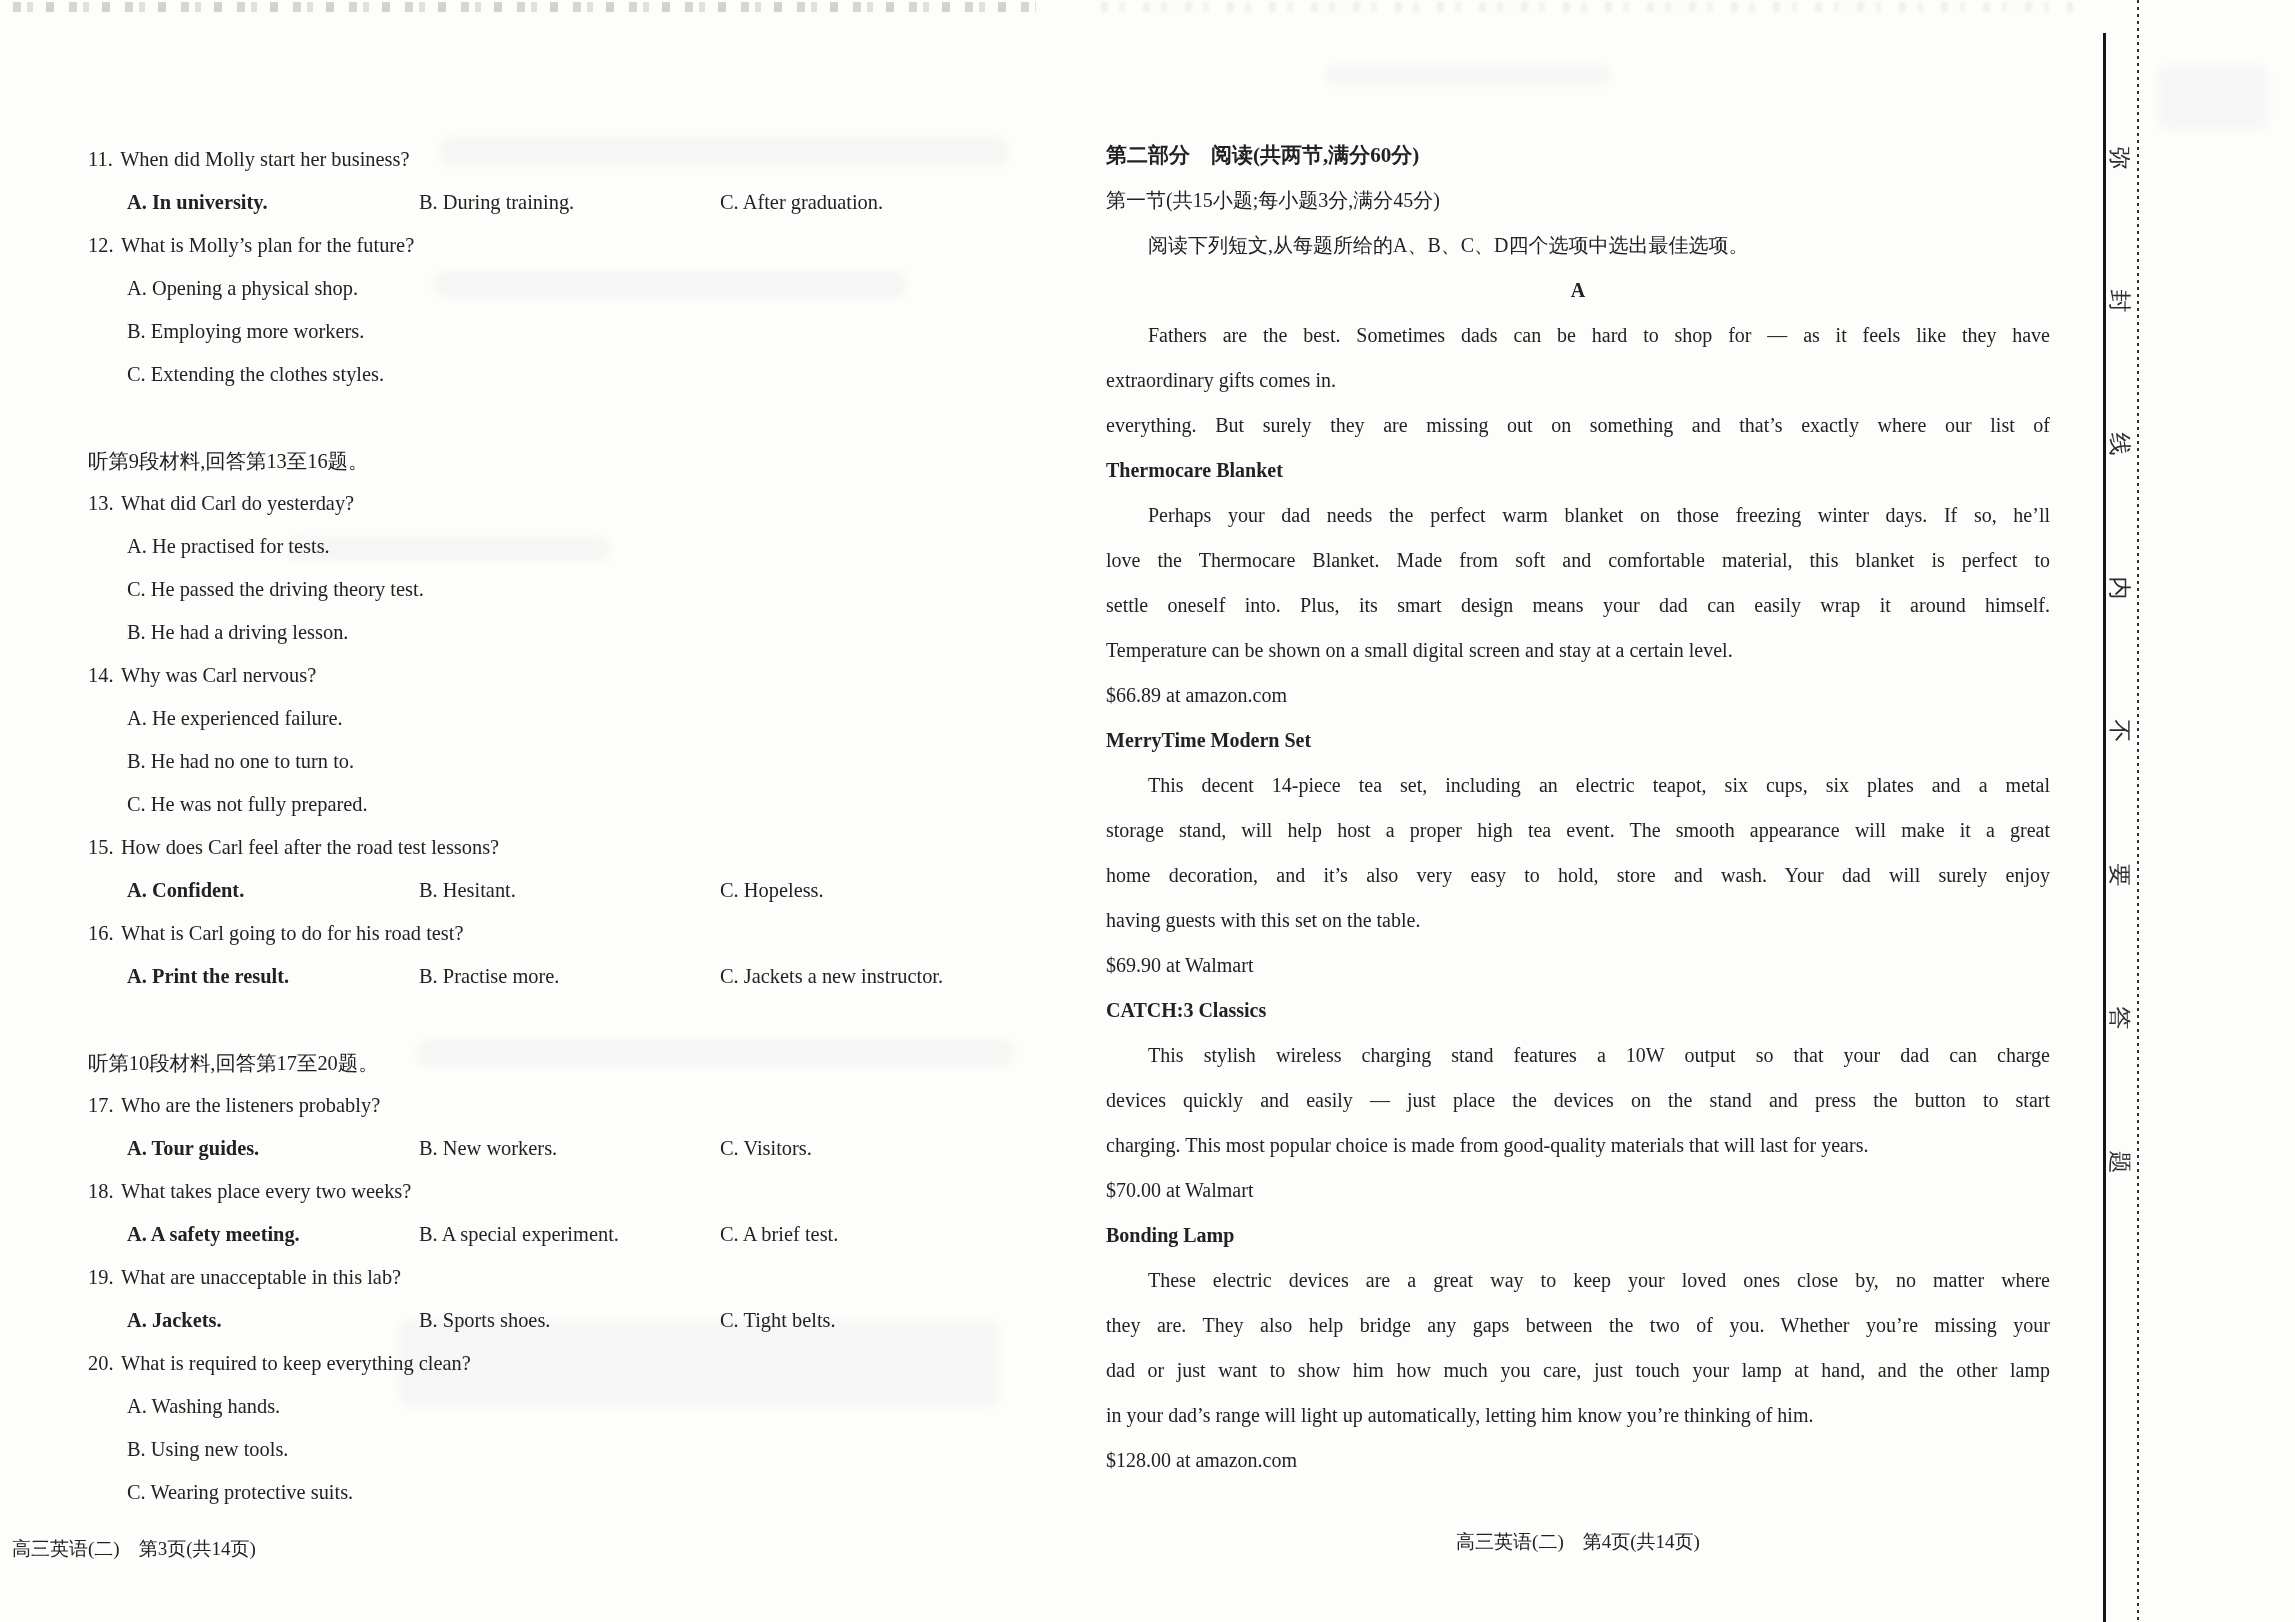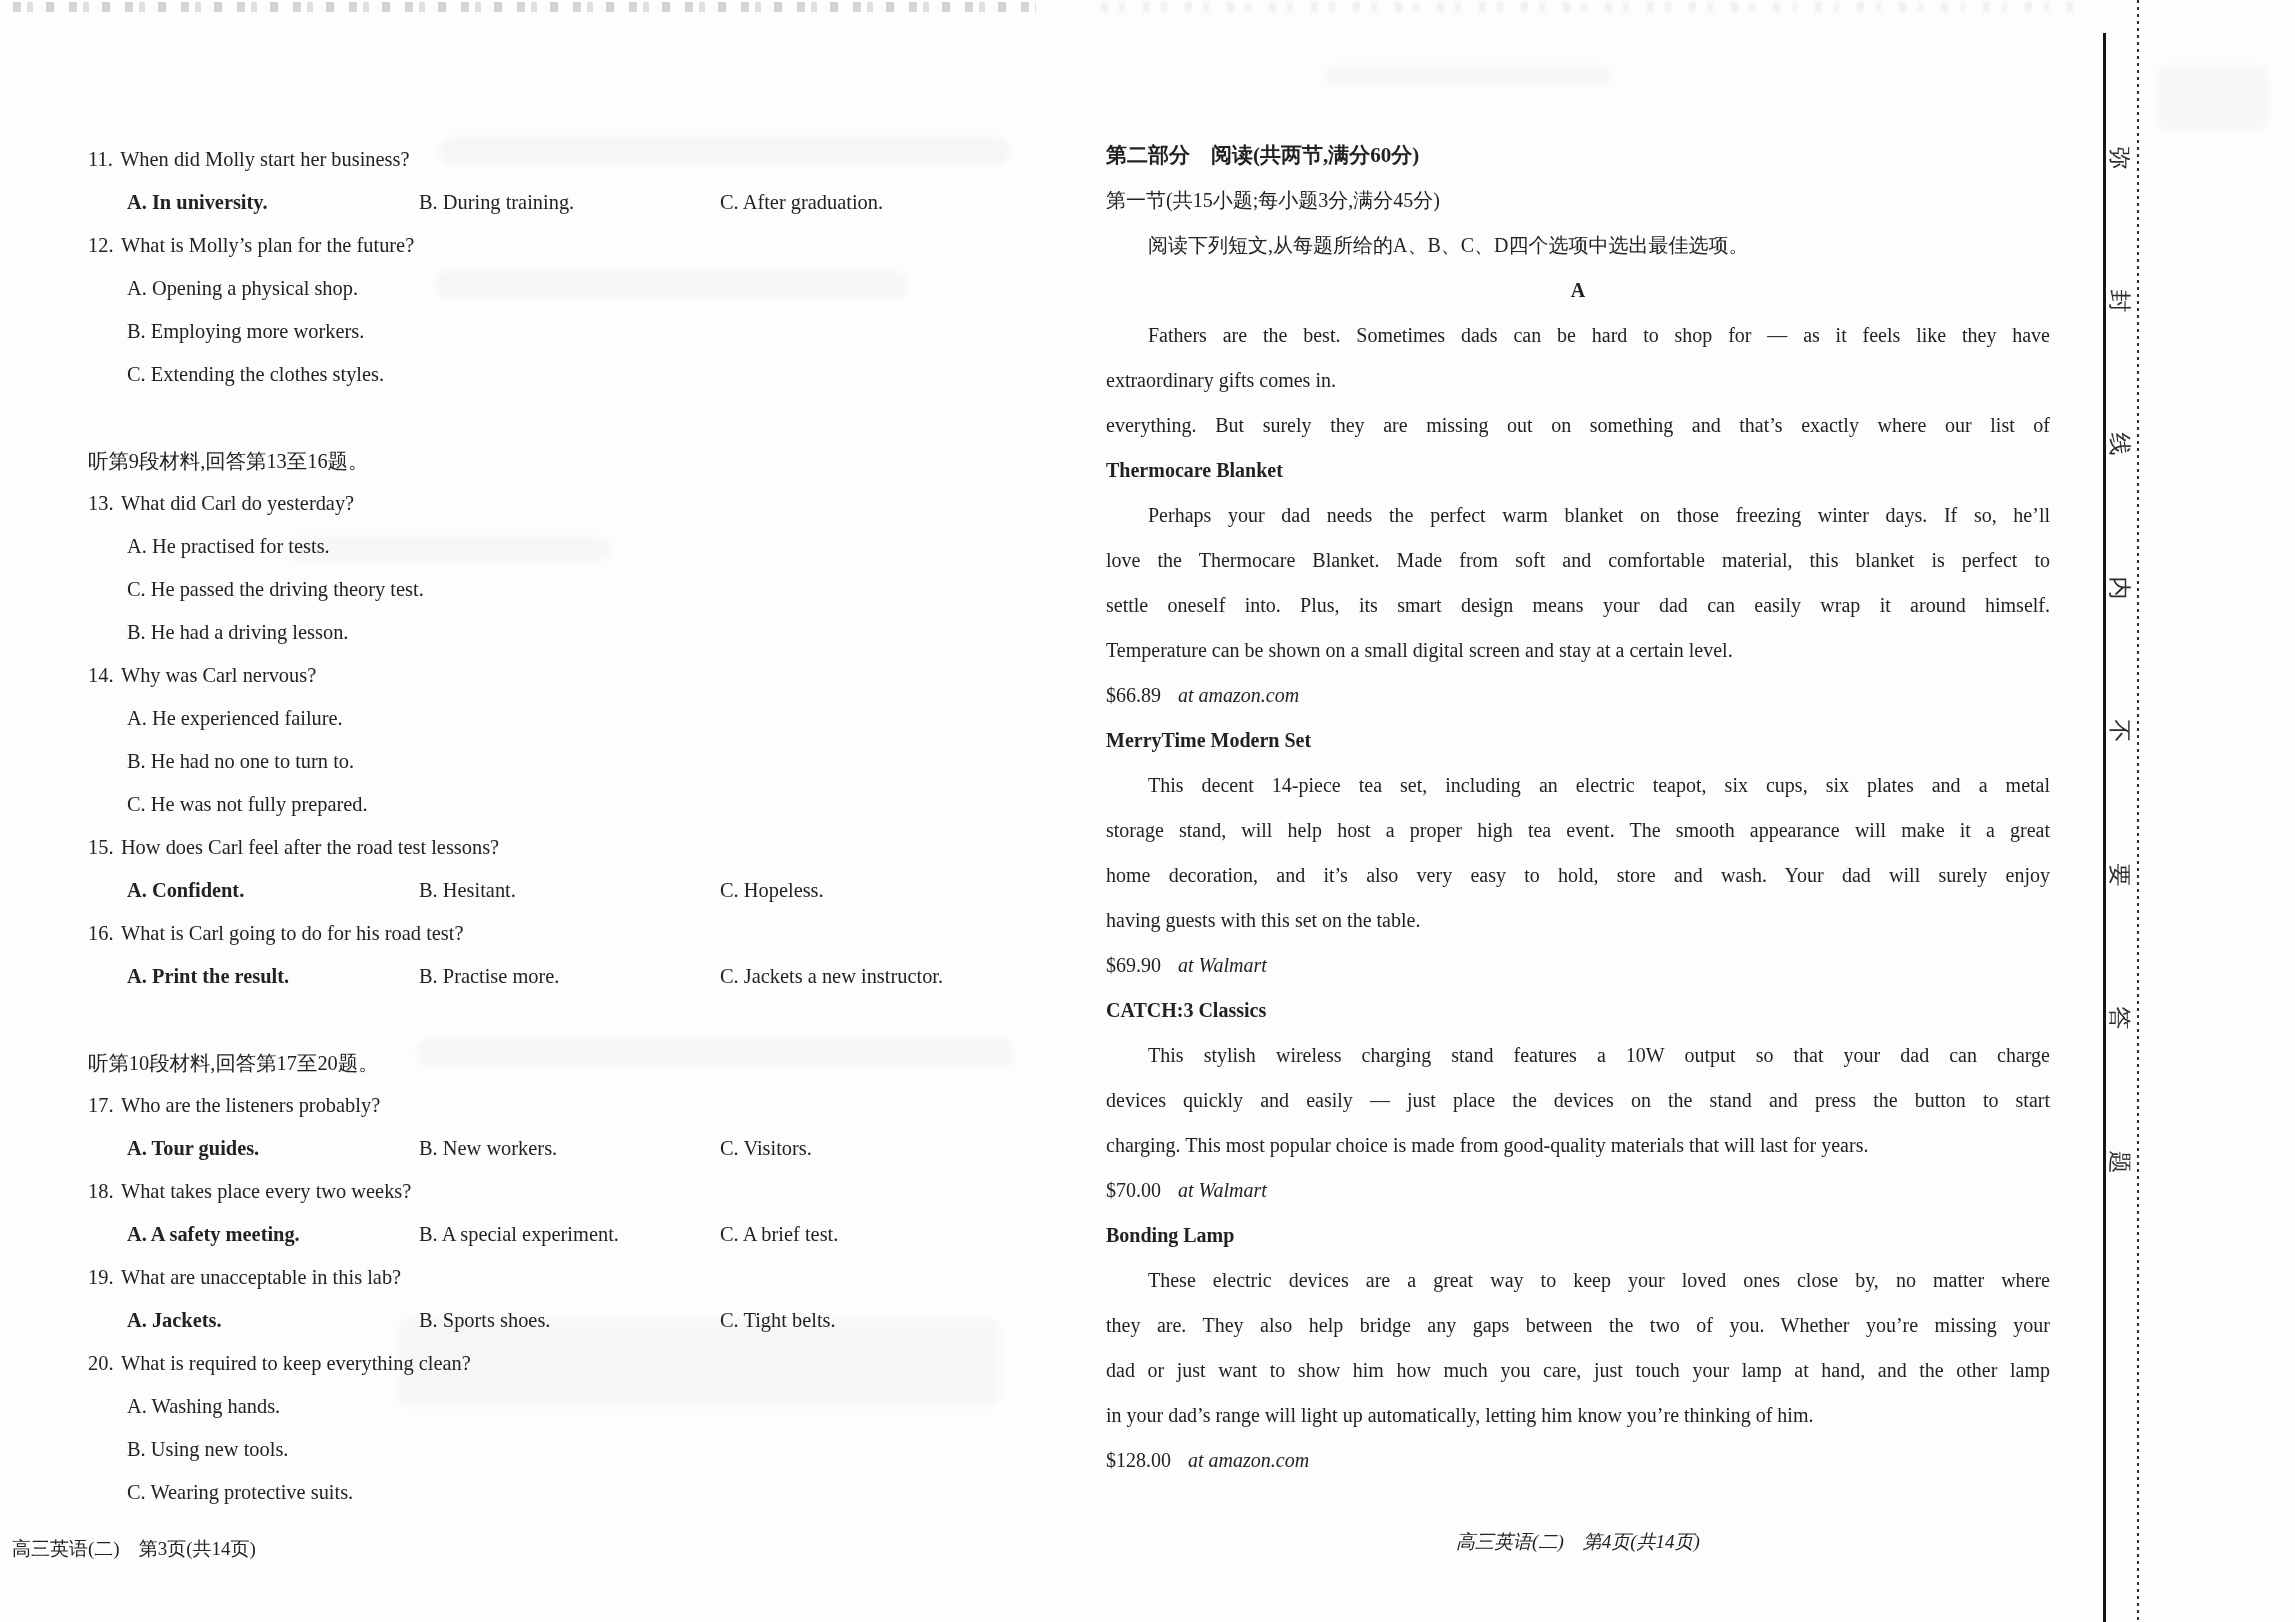--- a/index.html
+++ b/index.html
@@ -32,25 +32,25 @@
   .optrow .o3{flex:1;}
 
   
   .right-col{position:absolute;left:1106px;top:133px;width:944px;font-size:20px;}
   .rl{height:45px;line-height:45px;overflow:hidden;}
   .b{font-weight:bold;}
   .hd1{font-size:21px;}
   .ctr{text-align:center;}
   .jl{text-align:justify;text-align-last:justify;}
   .ind{text-indent:42px;}
-  .price .store{font-style:italic;margin-left:17px;}
+  .price .store{margin-left:5px;}
 
   
   .footer-l{position:absolute;left:12px;top:1536px;width:953px;font-size:19px;}
-  .footer-r{position:absolute;left:1106px;top:1529px;width:944px;text-align:center;font-size:19px;font-style:italic;}
+  .footer-r{position:absolute;left:1106px;top:1529px;width:944px;text-align:center;font-size:19px;}
 
   
   .seal-solid{position:absolute;left:2103px;top:33px;width:2.8px;height:1589px;background:#161616;}
   .seal-dashed{position:absolute;left:2137px;top:0;width:1.9px;height:1623px;
     background:repeating-linear-gradient(180deg,#2f2f2f 0 3.2px,transparent 3.2px 7px);}
   .seal-char{position:absolute;left:2105px;width:30px;height:30px;display:flex;align-items:center;
     justify-content:center;font-size:23px;color:#2c2c2c;transform:rotate(90deg);}
   .sc0{top:143px;} .sc1{top:286px;} .sc2{top:429px;} .sc3{top:573px;}
   .sc4{top:716px;} .sc5{top:860px;} .sc6{top:1003px;} .sc7{top:1147px;}
 </style>

